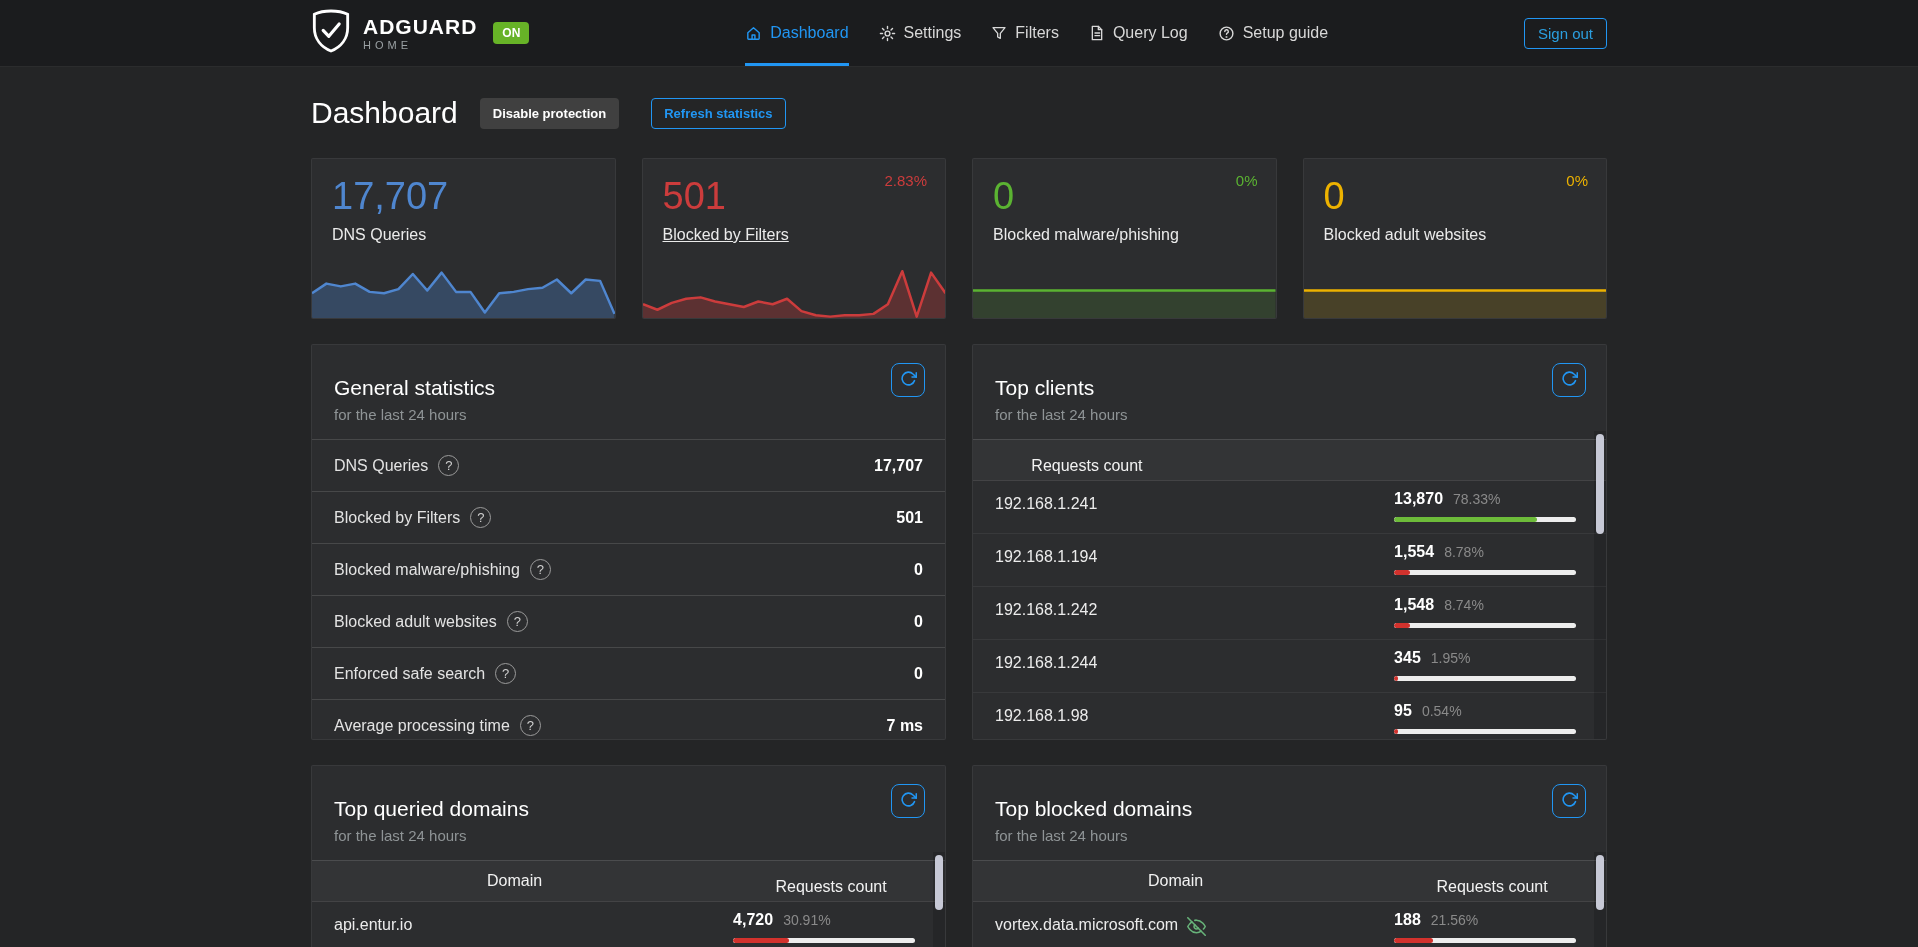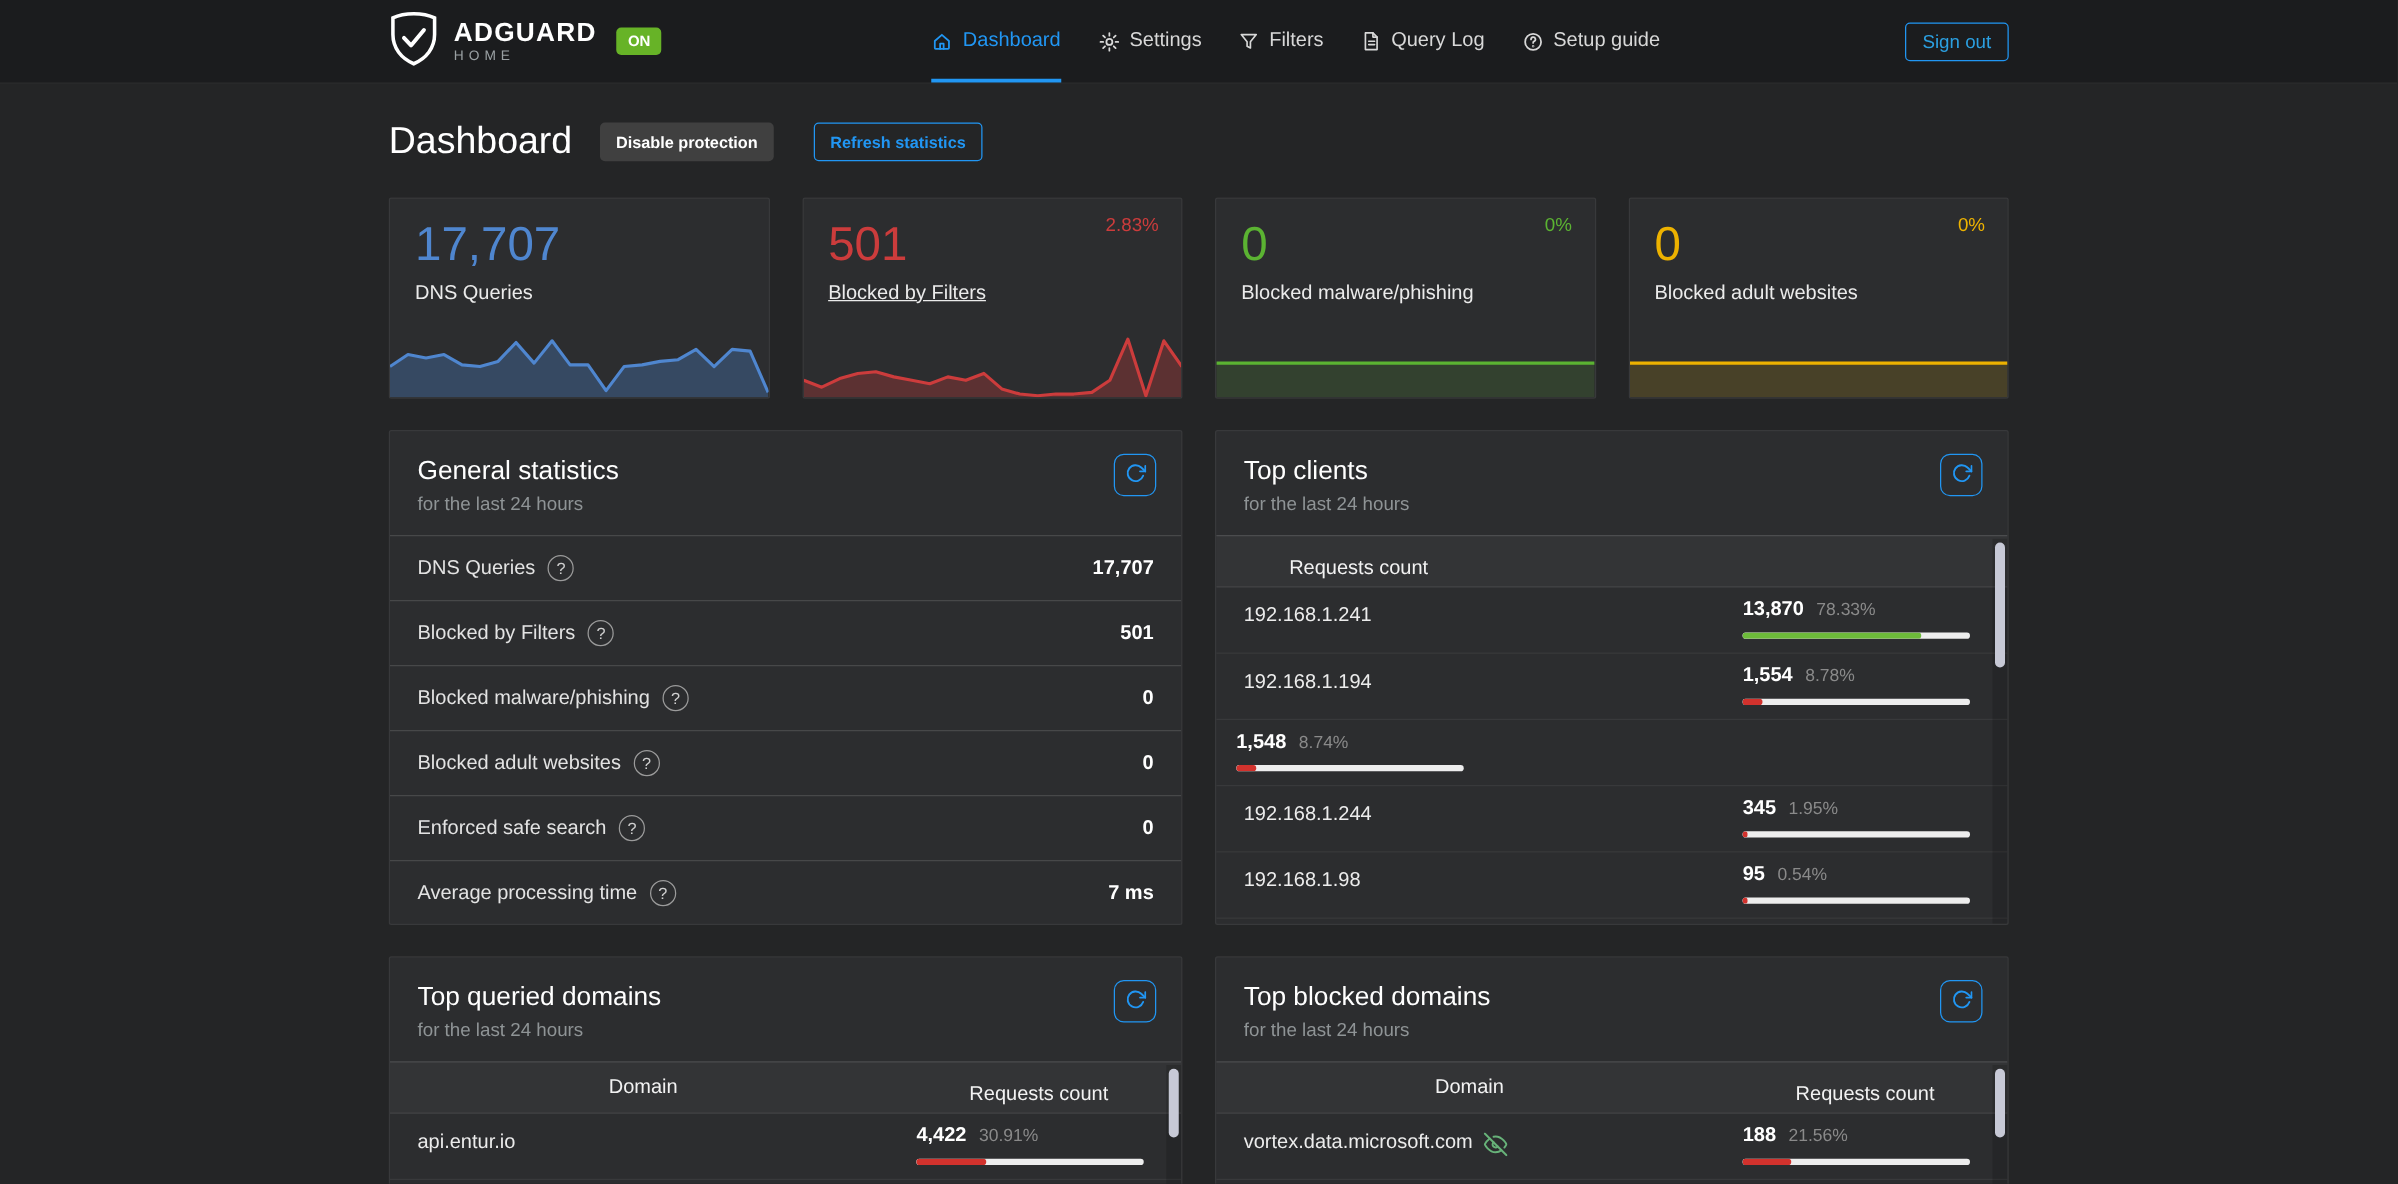--- a/index.html
+++ b/index.html
@@ -40,21 +40,21 @@
   .stat-label { font-size:16px; margin:7px 0 0 20px; color:#ebebeb; display:inline-block; }
   .stat-label.as-link { text-decoration:underline; cursor:pointer; }
   .stat-pct { position:absolute; top:13px; right:18px; font-size:15px; }
   .spark { position:absolute; left:0; right:0; bottom:0; height:55px; width:100%; }
 
   
   .mid-grid, .bottom-grid { display:grid; grid-template-columns:1fr 1fr; gap:26px; margin-top:25px; }
   .card { position:relative; height:396px; background:#2c2d2f;
     border:1px solid rgba(255,255,255,0.06); border-radius:2px; overflow:hidden; }
   .card-head { padding:20px 22px 16px; }
-  .card-title { font-size:21px; color:#fff; }
+  .card-title { font-size:21px; color:#fff;margin-top:11px; }
   .card-sub { font-size:15px; color:#8f9496; margin-top:6px; }
   .refresh-btn { position:absolute; top:18px; right:20px; width:34px; height:34px;
     border:1.5px solid #2196f3; border-radius:8px; background:transparent; cursor:pointer;
     display:flex; align-items:center; justify-content:center; padding:0; }
 
   
   .gs-rows { border-top:1px solid rgba(255,255,255,0.13); }
   .gs-row { display:flex; align-items:center; height:52px; padding:0 22px;
     border-bottom:1px solid rgba(255,255,255,0.13); }
   .gs-label { font-size:16px; color:#e3e3e3; }
@@ -315,20 +315,23 @@
                 <span class="t-value">1,554</span>
                 <span class="t-pct">8.78%</span>
               </div>
               <div class="bar">
                 <div class="bar-fill" style="background: rgb(210, 50, 45); width: 8.78%;"></div>
               </div>
             </div>
           </div>
 
           <div class="t-row">
+            <div class="t-name">
+              <span>192.168.1.242</span>
+            </div>
             <div class="t-count">
               <div class="t-count-line">
                 <span class="t-value">1,548</span>
                 <span class="t-pct">8.74%</span>
               </div>
               <div class="bar">
                 <div class="bar-fill" style="background: rgb(210, 50, 45); width: 8.74%;"></div>
               </div>
             </div>
           </div>
@@ -390,21 +393,21 @@
         <div class="th-count">Requests count</div>
       </div>
       <div>
 
           <div class="t-row">
             <div class="t-name">
               <span>api.entur.io</span>
             </div>
             <div class="t-count">
               <div class="t-count-line">
-                <span class="t-value">4,422</span>
+                <span class="t-value">4,720</span>
                 <span class="t-pct">30.91%</span>
               </div>
               <div class="bar">
                 <div class="bar-fill" style="background: rgb(210, 50, 45); width: 30.91%;"></div>
               </div>
             </div>
           </div>
 
       </div>
       <div class="scroll-track">

